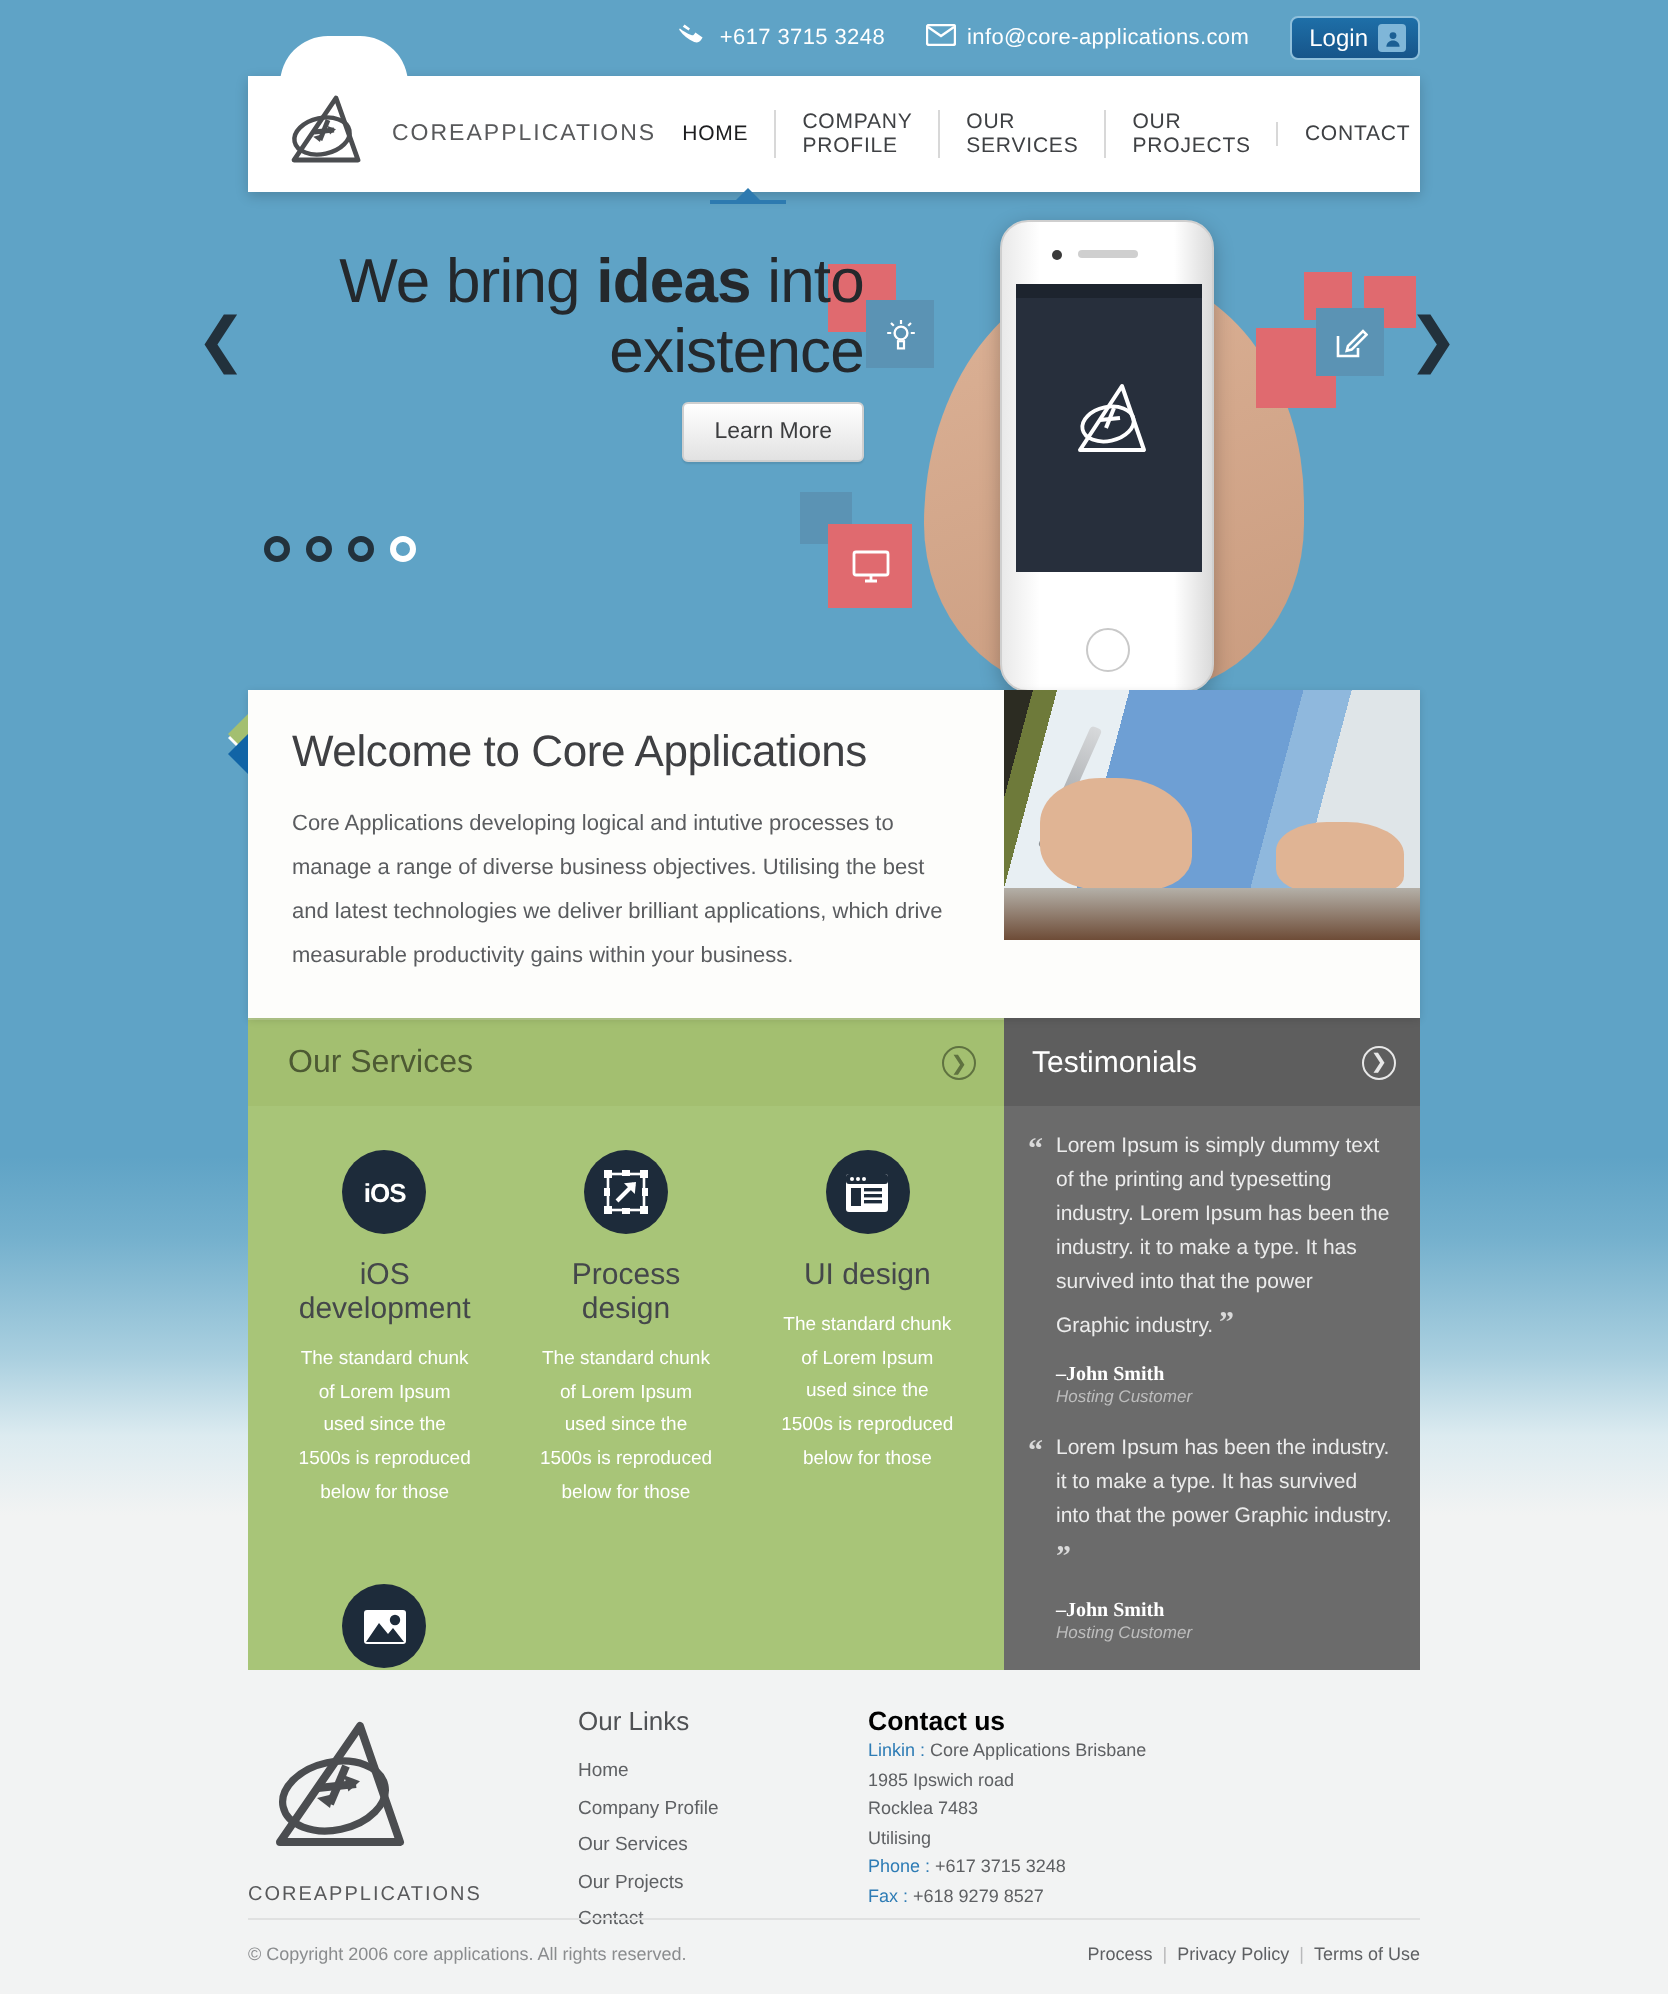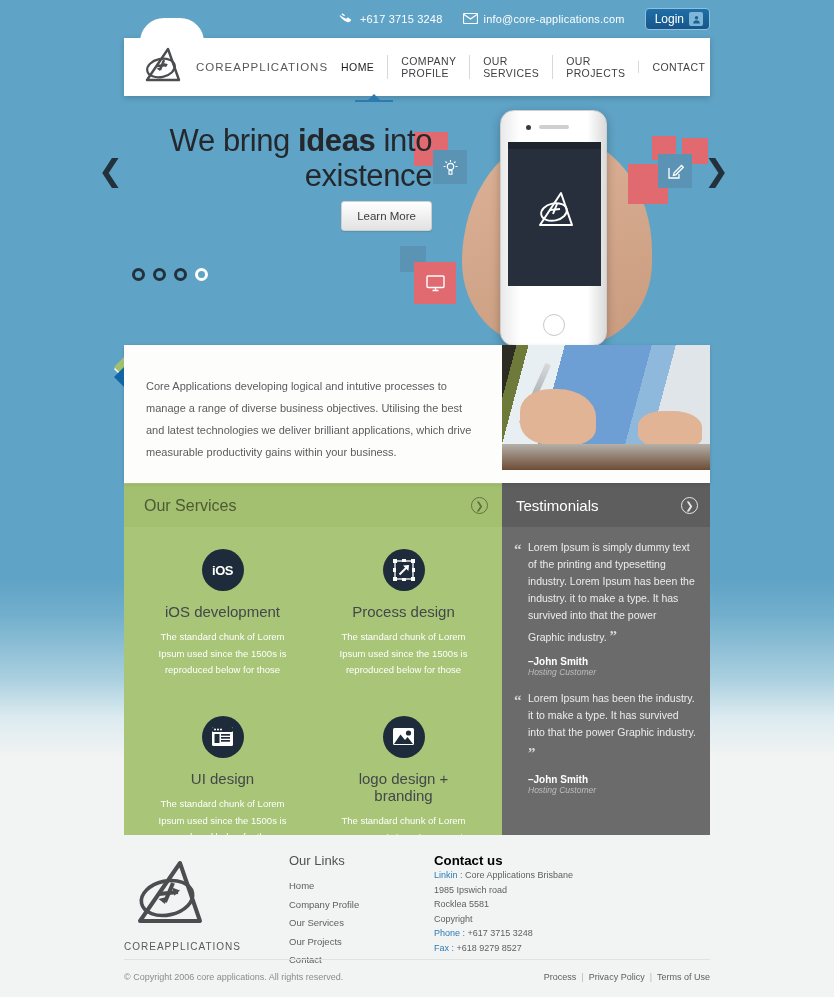--- a/index.html
+++ b/index.html
@@ -189,21 +189,21 @@
     border-top: 1px solid #b7cd8e;
   }
   .svc-head h3 { font-size: 16px; color: #4d5a33; font-weight: 400; }
   .circ-arrow {
     width: 17px; height: 17px; border-radius: 50%;
     border: 1px solid #5f7240; display:flex; align-items:center; justify-content:center;
     font-size: 10px; color: #5f7240; cursor: pointer;
   }
   .svc-grid {
     background: #a8c578; padding: 22px 8px 24px 8px;
-    display: grid; grid-template-columns: 1fr 1fr; row-gap: 37px;
+    display: grid; grid-template-columns: 1fr 1fr 1fr; row-gap: 37px;
   }
   .svc-cell { text-align: center; padding: 0 16px; }
   .svc-ico {
     width: 42px; height: 42px; border-radius: 50%; background: #1d2b3a;
     margin: 0 auto; display: flex; align-items: center; justify-content: center;
     color: #fff;
   }
   .svc-title {
     margin-top: 12px; font-size: 15px; color: #44474a; font-weight: 400;
   }
@@ -227,21 +227,21 @@
   .quote { margin-bottom: 13px; }
   .q-text {
     font-size: 10.5px; color: #ececec; line-height: 1.62; padding-left: 14px;
     position: relative;
   }
   .q-open {
     position: absolute; left: 0; top: -2px; font-size: 15px; color: #d9d9d9;
     font-family: "Liberation Serif", serif; font-weight: 700;
   }
   .q-close { font-size: 15px; color: #d9d9d9; font-family: "Liberation Serif", serif; font-weight:700; }
-  .q-author { margin-top: 8px; padding-left: 14px; font-size: 10px; color: #fff; font-weight: 700; }
+  .q-author { margin-top: 8px; padding-left: 14px; font-size: 10px; color: #fff; font-weight: 700; font-family: Liberation Serif, serif; }
   .q-role { padding-left: 14px; font-size: 8.5px; color: #bdbdbd; font-style: italic; }
 
   
   .band {
     display: flex; background: #1164a6; padding: 14px 0 16px 0;
     border-top: 2px solid #7aa13f;
   }
   .band-left { width: 242px; padding-left: 20px; border-right: 1px solid #2a78b5; }
   .band-left h4 { font-size: 13px; color: #bfe0f4; font-weight: 400; }
   .band-left p { margin-top: 4px; font-size: 9px; color: #ffffff; }
@@ -427,20 +427,21 @@
       <div class="dot active"></div>
     </div>
   </div>
 </div>
 
 <div class="main">
 
   <div class="welcome">
     <div class="nub" style="top:14px;border-right:10px solid #fdfdfb;"></div>
     <div class="welcome-txt">
+      <h2>Welcome to Core Applications</h2>
       <p>Core Applications developing logical and intutive processes to manage a range of diverse business objectives. Utilising the best and latest technologies we deliver brilliant applications, which drive measurable productivity gains within your business.</p>
     </div>
     <div class="welcome-img">
       <div class="pen"></div>
       <div class="hand2"></div>
       <div class="hand3"></div>
     </div>
   </div>
 
   <div class="content-row">
@@ -582,22 +583,22 @@
       <a>Company Profile</a>
       <a>Our Services</a>
       <a>Our Projects</a>
       <a>Contact</a>
     </div>
 
     <div class="f-contact">
       <h5>Contact us</h5>
       <div class="line"><span class="lbl">Linkin :</span> <span>Core Applications Brisbane</span></div>
       <div class="line">1985 Ipswich road</div>
-      <div class="line">Rocklea 5581</div>
-      <div class="line">Copyright</div>
+      <div class="line">Rocklea 7483</div>
+      <div class="line">Utilising</div>
       <div class="line"><span class="lbl">Phone :</span> <span>+617 3715 3248</span></div>
       <div class="line"><span class="lbl">Fax :</span> <span>+618  9279  8527</span></div>
     </div>
 
   </div>
 
   <div class="copyright">
     <div class="cl">© Copyright  2006  core applications. All rights reserved.</div>
     <div class="links">
       <a>Process</a><span class="sep">|</span><a>Privacy Policy</a><span class="sep">|</span><a>Terms of Use</a>

